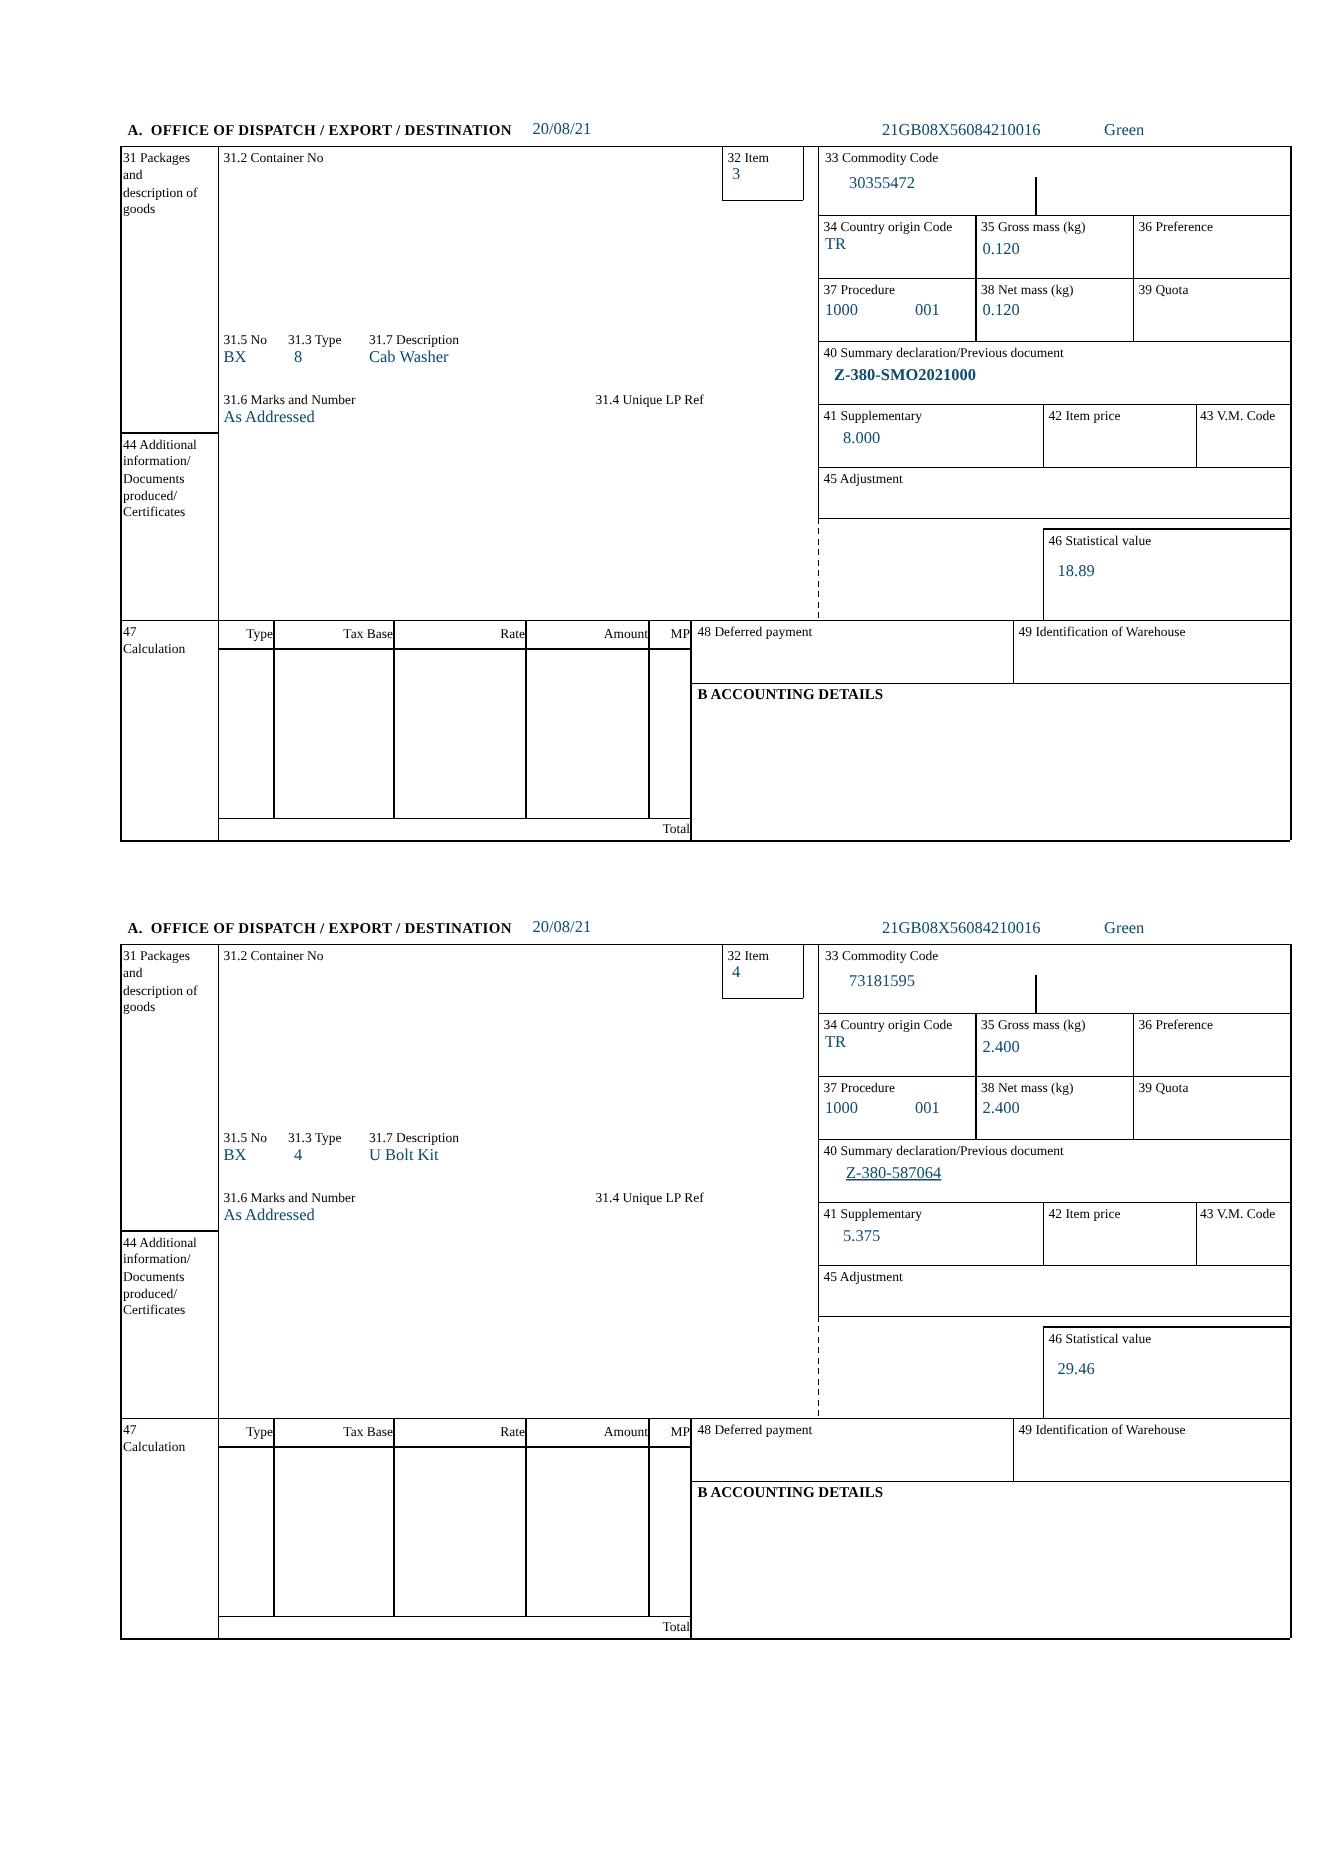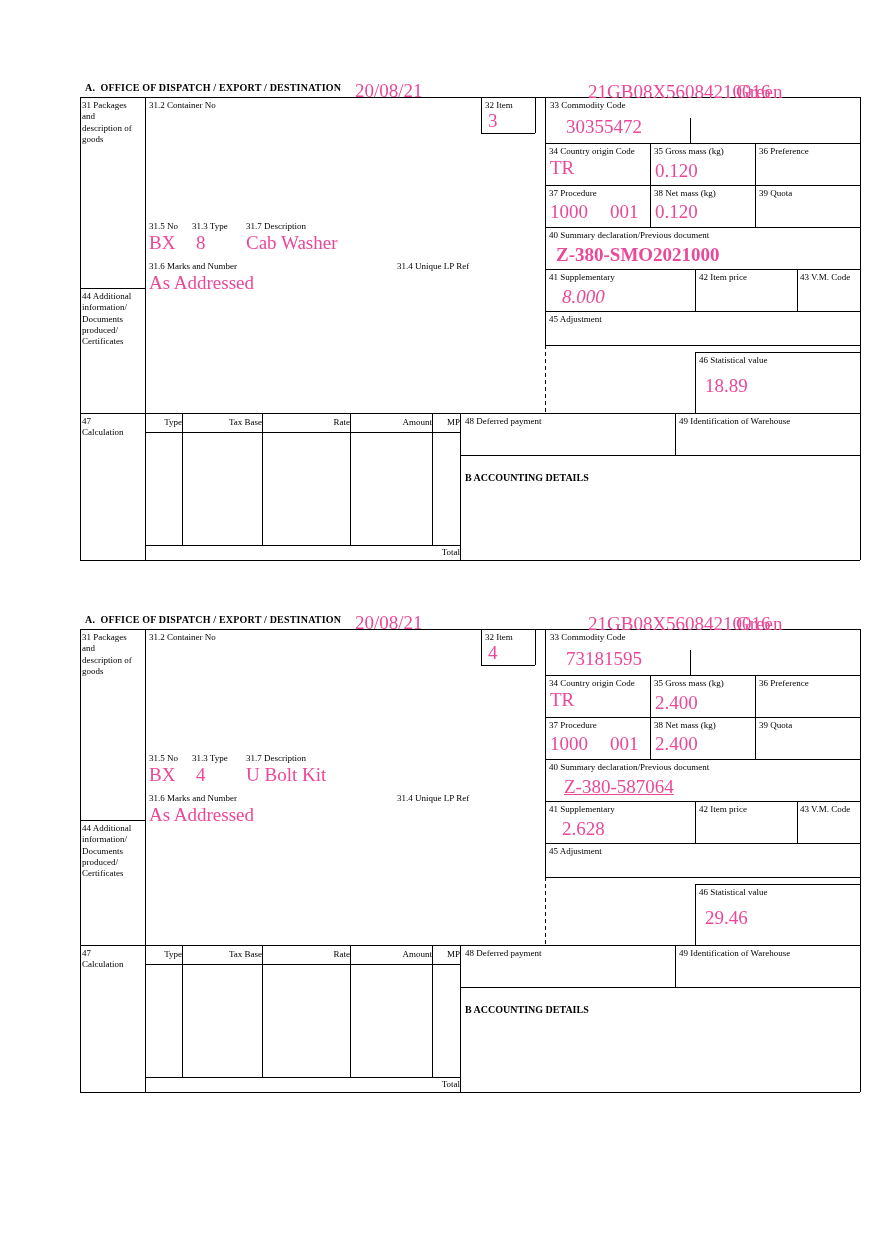--- a/index.html
+++ b/index.html
@@ -3,23 +3,23 @@
 <meta charset="utf-8">
 <style>
   html, body { margin:0; padding:0; background:#fff; }
   .page {
     position:relative; width:882px; height:1250px; background:#ffffff;
     font-family:"Liberation Serif", serif; color:#000; overflow:hidden;
   }
   .sad-section { position:absolute; left:0; width:882px; height:500px; }
   .grid { position:absolute; left:0; top:0; }
   .lbl { position:absolute; font-size:9px; line-height:1.25; color:#000; }
-  .val { position:absolute; font-size:19px; line-height:1.15; white-space:pre; color:#ec4899;text-align:center; }
+  .val { position:absolute; font-size:11px; line-height:1.15; white-space:pre; color:#0c4a6e;text-align:center; }
   .hdrA { position:absolute; font-size:10px; font-weight:bold; white-space:pre; letter-spacing:0.2px; }
-  .b { font-weight:bold;margin-top:14px; }
+  .b { font-weight:bold; }
   .ctr { text-align:right; }
 </style>
 </head>
 <body>
 
 <div class="page" id="page">
   <section class="sad-section" style="top: 80px;">
     <svg class="grid" width="882" height="500" viewBox="0 0 882 500" aria-hidden="true">
       <g stroke="#000" stroke-width="1" shape-rendering="crispEdges" fill="none">
         <line x1="80" y1="17.5" x2="860" y2="17.5"></line>
@@ -86,21 +86,21 @@
     <div class="lbl" style="left:149px; top:141px;">31.5 No</div>
     <div class="lbl" style="left:192px; top:141px;">31.3 Type</div>
     <div class="lbl" style="left:246px; top:141px;">31.7 Description</div>
     <div class="val" style="left:149px; top:152px;">BX</div>
     <div class="val" style="left:196px; top:152px;">8</div>
     <div class="val" style="left:246px; top:152px;">Cab Washer</div>
     <div class="lbl" style="left:149px; top:181px;">31.6 Marks and Number</div>
     <div class="lbl" style="left:397px; top:181px;">31.4 Unique LP Ref</div>
     <div class="val" style="left:149px; top:192px;">As Addressed</div>
     <div class="lbl" style="left:549px; top:192px;">41 Supplementary</div>
-    <div class="val" style="left:562px; top:206px;font-style:italic;">8.000</div>
+    <div class="val" style="left:562px; top:206px;">8.000</div>
     <div class="lbl" style="left:699px; top:192px;">42 Item price</div>
     <div class="lbl" style="left:800px; top:192px;">43 V.M. Code</div>
     <div class="lbl" style="left:82px; top:211px; width:50px;">44 Additional information/ Documents produced/ Certificates</div>
     <div class="lbl" style="left:549px; top:234px;">45 Adjustment</div>
     <div class="lbl" style="left:699px; top:275px;">46 Statistical value</div>
     <div class="val" style="left:705px; top:295px;">18.89</div>
     <div class="lbl" style="left:82px; top:336px; width:50px;">47 Calculation</div>
     <div class="lbl ctr" style="left:145px; top:337px; width:37px;">Type</div>
     <div class="lbl ctr" style="left:182px; top:337px; width:80px;">Tax Base</div>
     <div class="lbl ctr" style="left:262px; top:337px; width:88px;">Rate</div>
@@ -179,21 +179,21 @@
     <div class="lbl" style="left:149px; top:141px;">31.5 No</div>
     <div class="lbl" style="left:192px; top:141px;">31.3 Type</div>
     <div class="lbl" style="left:246px; top:141px;">31.7 Description</div>
     <div class="val" style="left:149px; top:152px;">BX</div>
     <div class="val" style="left:196px; top:152px;">4</div>
     <div class="val" style="left:246px; top:152px;">U Bolt Kit</div>
     <div class="lbl" style="left:149px; top:181px;">31.6 Marks and Number</div>
     <div class="lbl" style="left:397px; top:181px;">31.4 Unique LP Ref</div>
     <div class="val" style="left:149px; top:192px;">As Addressed</div>
     <div class="lbl" style="left:549px; top:192px;">41 Supplementary</div>
-    <div class="val" style="left:562px; top:206px;">2.628</div>
+    <div class="val" style="left:562px; top:206px;">5.375</div>
     <div class="lbl" style="left:699px; top:192px;">42 Item price</div>
     <div class="lbl" style="left:800px; top:192px;">43 V.M. Code</div>
     <div class="lbl" style="left:82px; top:211px; width:50px;">44 Additional information/ Documents produced/ Certificates</div>
     <div class="lbl" style="left:549px; top:234px;">45 Adjustment</div>
     <div class="lbl" style="left:699px; top:275px;">46 Statistical value</div>
     <div class="val" style="left:705px; top:295px;">29.46</div>
     <div class="lbl" style="left:82px; top:336px; width:50px;">47 Calculation</div>
     <div class="lbl ctr" style="left:145px; top:337px; width:37px;">Type</div>
     <div class="lbl ctr" style="left:182px; top:337px; width:80px;">Tax Base</div>
     <div class="lbl ctr" style="left:262px; top:337px; width:88px;">Rate</div>

